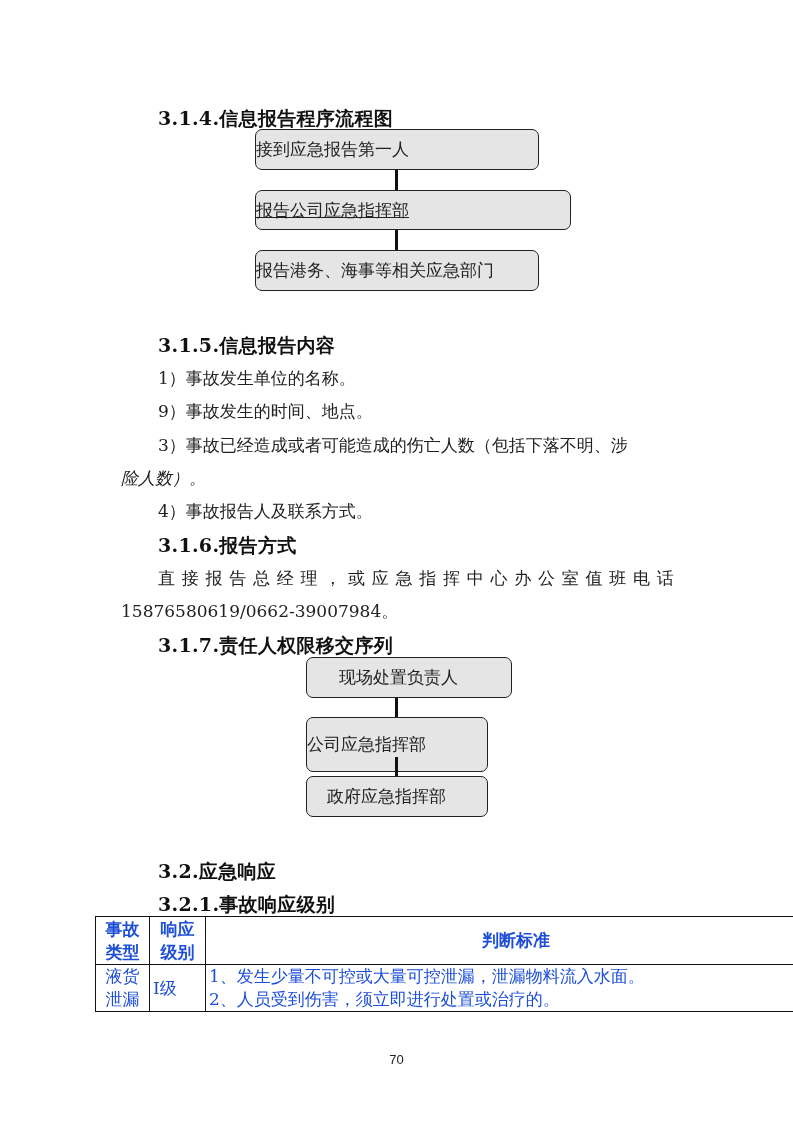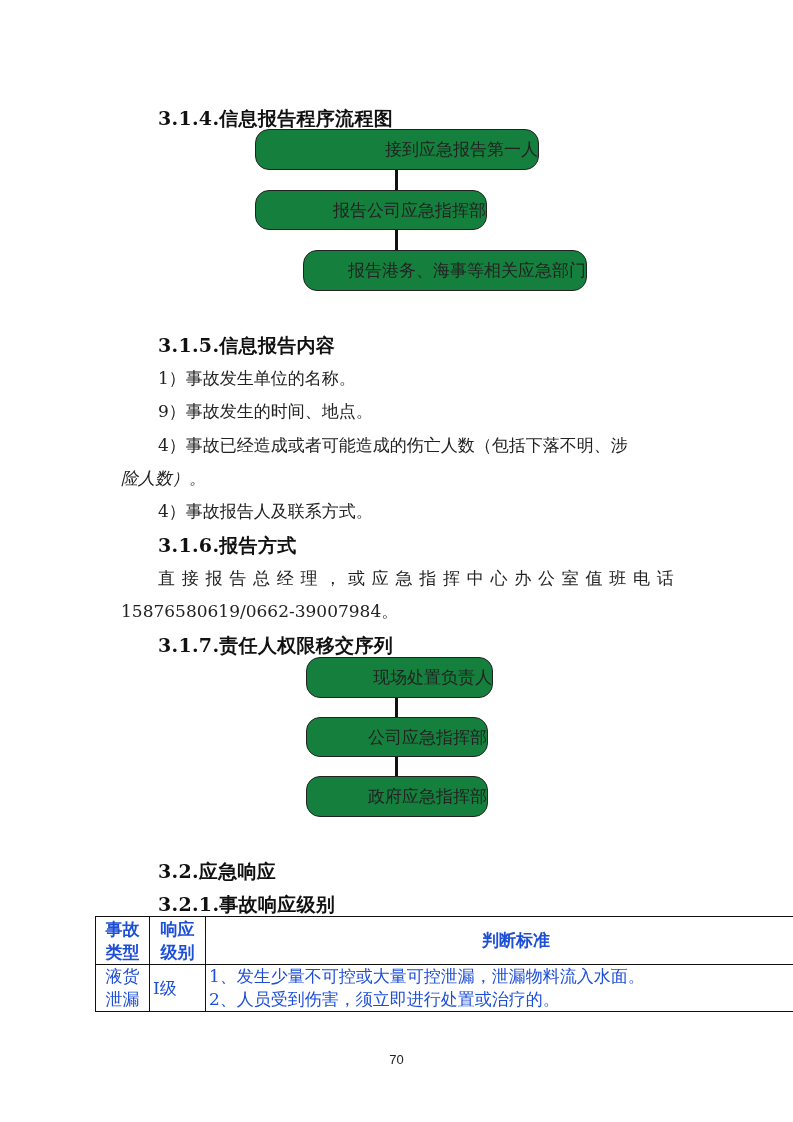--- a/index.html
+++ b/index.html
@@ -1,22 +1,22 @@
 <!DOCTYPE html>
 <html><head>
 <meta charset="utf-8">
 <style>
   html, body { margin: 0; padding: 0; background: #ffffff; }
   body { width: 793px; height: 1122px; position: relative; overflow: hidden;
          font-family: "DejaVu Serif", "Liberation Serif", serif; color: #1a1a1a; }
   .abs { position: absolute; white-space: nowrap; }
   .h { font-weight: bold; font-size: 19px; letter-spacing: 0.3px; color: #111; }
   .p { font-size: 17px; color: #222; }
-  .box { position: absolute; border: 1.3px solid #222; border-radius: 14px; background: #15803d;
-         display: flex; align-items: center; justify-content: flex-end;
+  .box { position: absolute; border: 1.3px solid #222; border-radius: 7px; background: #e5e5e5;
+         display: flex; align-items: center; justify-content: flex-start;
          font-size: 17px; color: #222; box-sizing: border-box; }
   .vline { position: absolute; width: 3px; background: #111; }
   table.lv { position: absolute; left: 95px; top: 916px; width: 732px; border-collapse: collapse;
              font-size: 17px; color: #1d4ed8; }
   table.lv td, table.lv th { border: 1.3px solid #111; padding: 0 3px; vertical-align: middle; }
   table.lv th { font-weight: bold; height: 47px; line-height: 23px; }
   table.lv td { height: 46px; line-height: 23px; }
   .c1 { width: 47px; text-align: center; }
   .c2 { width: 49px; }
   .c3 { text-align: left; }
@@ -26,32 +26,32 @@
 </style>
 </head>
 <body>
 
 <div class="abs h" style="left:158px; top:106px;">3.1.4.信息报告程序流程图</div>
 
 <div class="box" style="left:255px; top:129px; width:284px; height:41px;">
   <span>接到应急报告第一人</span>
 </div>
 <div class="vline" style="left:395px; top:170px; height:20px;"></div>
-<div class="box" style="left:255px; top:190px; width:232px; height:40px;">
+<div class="box" style="left:255px; top:190px; width:316px; height:40px;text-decoration:underline;">
   <span>报告公司应急指挥部</span>
 </div>
 <div class="vline" style="left:395px; top:230px; height:20px;"></div>
-<div class="box" style="left:255px; top:250px; width:284px; height:41px;margin-left:48px;">
+<div class="box" style="left:255px; top:250px; width:284px; height:41px;">
   <span>报告港务、海事等相关应急部门</span>
 </div>
 
 <div class="abs h" style="left:158px; top:333px;">3.1.5.信息报告内容</div>
 <div class="abs p" style="left:158px; top:367px;">1）事故发生单位的名称。</div>
 <div class="abs p" style="left:158px; top:400px;">9）事故发生的时间、地点。</div>
-<div class="abs p" style="left:158px; top:434px;">4）事故已经造成或者可能造成的伤亡人数（包括下落不明、涉</div>
+<div class="abs p" style="left:158px; top:434px;">3）事故已经造成或者可能造成的伤亡人数（包括下落不明、涉</div>
 <div class="abs p" style="left:121px; top:467px;font-style:italic;">险人数）。</div>
 <div class="abs p" style="left:158px; top:500px;">4）事故报告人及联系方式。</div>
 
 <div class="abs h" style="left:158px; top:533px;">3.1.6.报告方式</div>
 <div class="abs p just" style="left:158px; top:567px;">
   <span>直</span>
     <span>接</span>
     <span>报</span>
     <span>告</span>
     <span>总</span>
@@ -70,29 +70,29 @@
     <span>室</span>
     <span>值</span>
     <span>班</span>
     <span>电</span>
     <span>话</span>
 </div>
 <div class="abs p" style="left:121px; top:600px;">15876580619/0662-39007984。</div>
 
 <div class="abs h" style="left:158px; top:633px;">3.1.7.责任人权限移交序列</div>
 
-<div class="box" style="left:306px; top:657px; width:187px; height:41px;">
+<div class="box" style="left:306px; top:657px; width:206px; height:41px;padding-left:32px;">
   <span>现场处置负责人</span>
 </div>
 <div class="vline" style="left:395px; top:698px; height:19px;"></div>
-<div class="box" style="left:306px; top:717px; width:182px; height:40px;">
+<div class="box" style="left:306px; top:717px; width:182px; height:55px;">
   <span>公司应急指挥部</span>
 </div>
 <div class="vline" style="left:395px; top:757px; height:19px;"></div>
-<div class="box" style="left:306px; top:776px; width:182px; height:41px;">
+<div class="box" style="left:306px; top:776px; width:182px; height:41px;padding-left:20px;">
   <span>政府应急指挥部</span>
 </div>
 
 <div class="abs h" style="left:158px; top:859px;">3.2.应急响应</div>
 <div class="abs h" style="left:158px; top:892px;">3.2.1.事故响应级别</div>
 
 <table class="lv">
   <tbody>
       <tr>
     <th class="c1">

